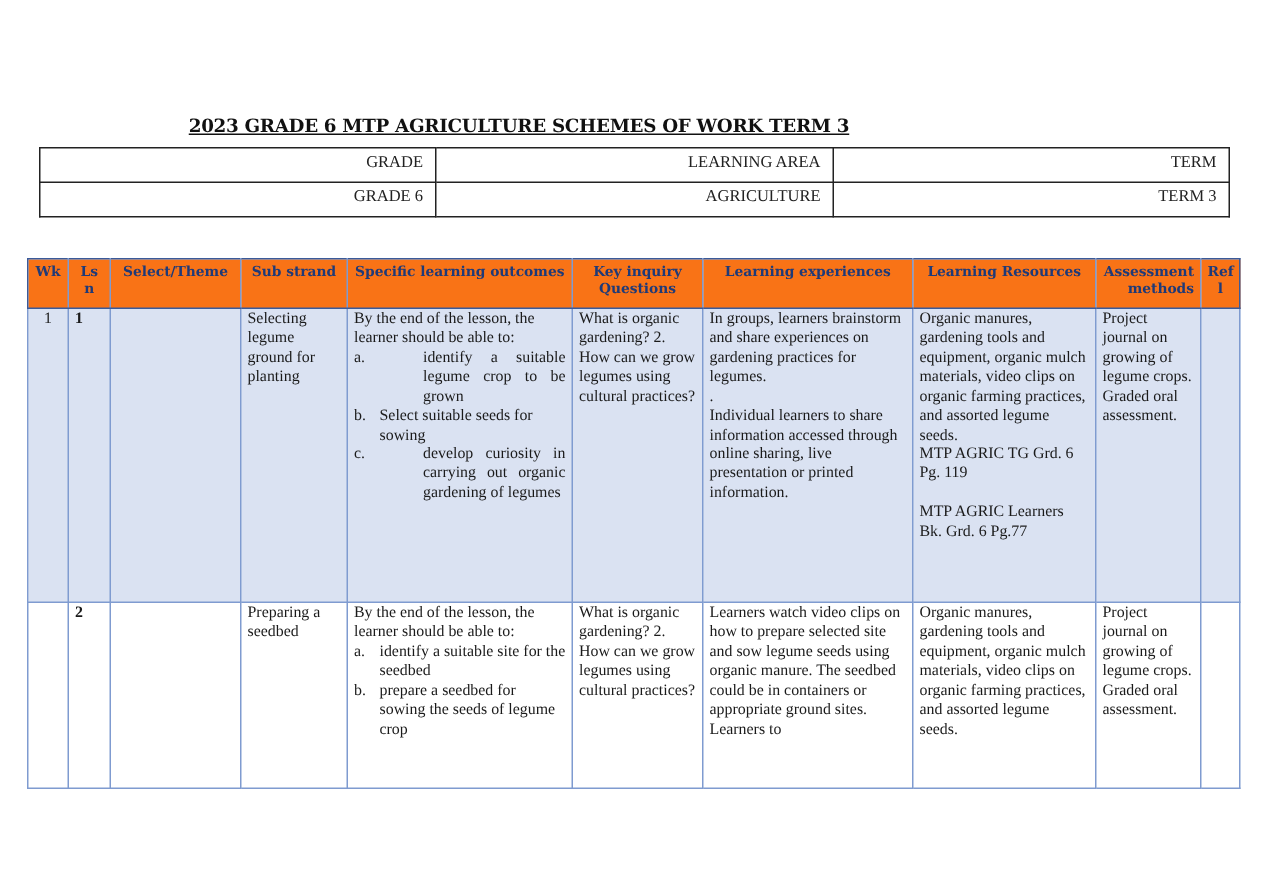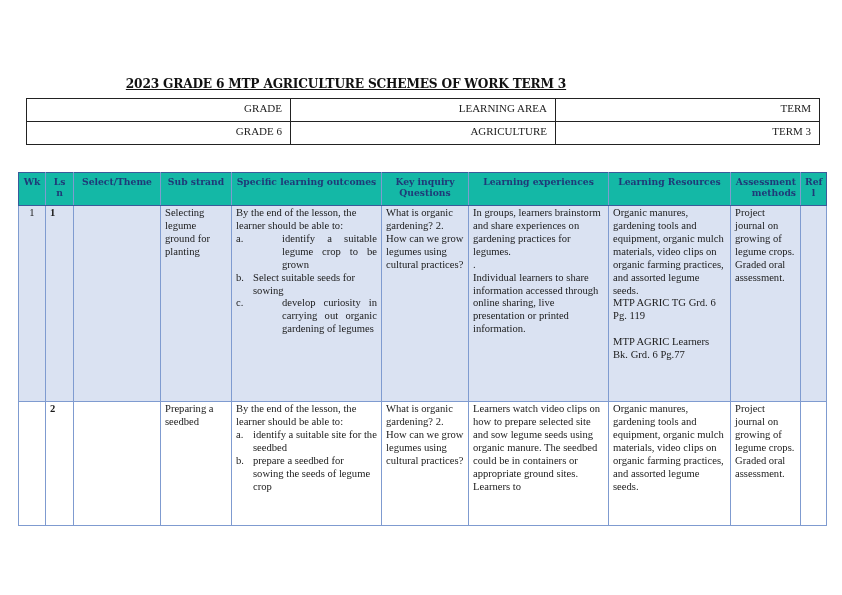--- a/index.html
+++ b/index.html
@@ -33,21 +33,21 @@
       position: absolute; left: 18px; top: 172px; width: 808px;
       border-collapse: collapse; table-layout: fixed;
       font-size: 10.6px; line-height: 1.22;
     }
     .sow-table th, .sow-table td {
       border: 1px solid #7f9bd0;
       vertical-align: top;
       padding: 1px 4px 1px 4px;
     }
     .sow-table thead th {
-      background: #14b8a6;
+      background: #f97316;
       color: #1f3a78;
       font-family: "DejaVu Serif", "Liberation Serif", serif;
       font-weight: bold; font-size: 9.2px;
       text-align: center;
       padding-top: 3px; height: 33px;
       border-top: 1.5px solid #3a5a9a;
       border-bottom: 1.5px solid #3a5a9a;
     }
     .sow-table thead th:first-child { border-left: 1.5px solid #3a5a9a; }
     .sow-table thead th:last-child { border-right: 1.5px solid #3a5a9a; }

